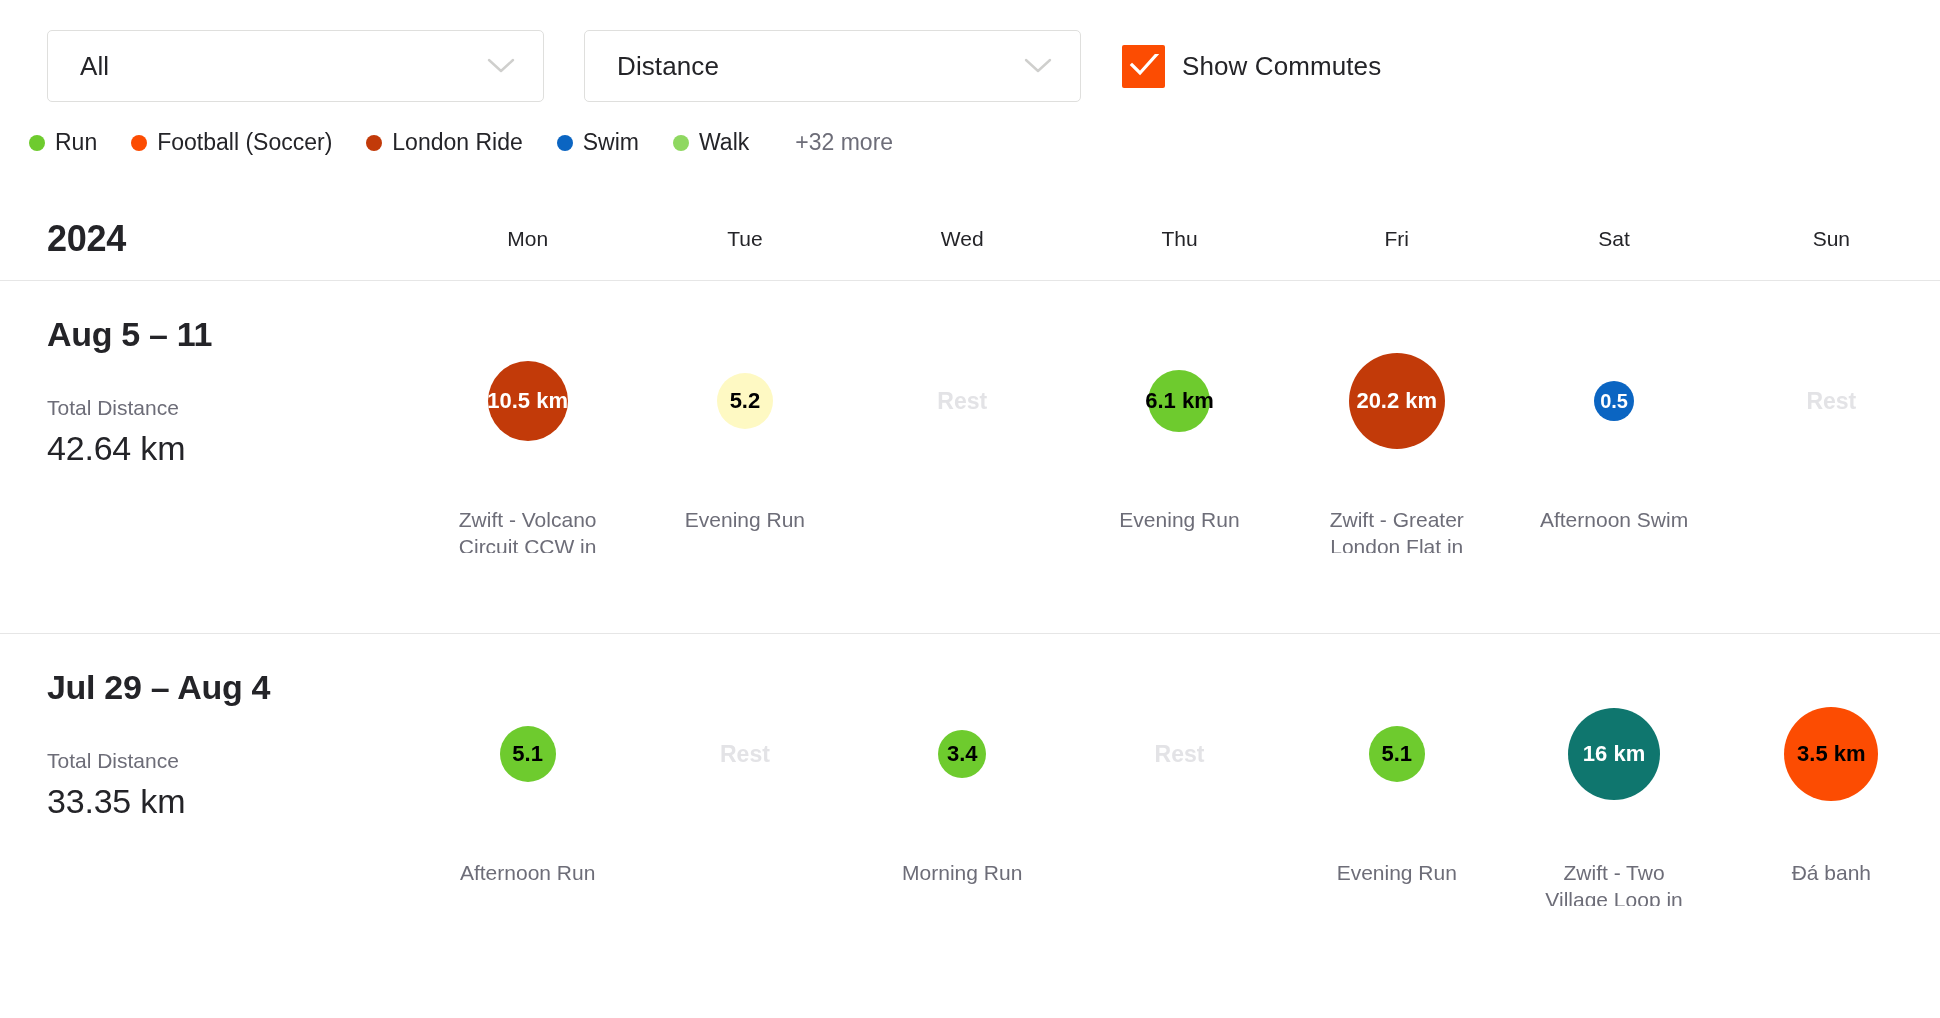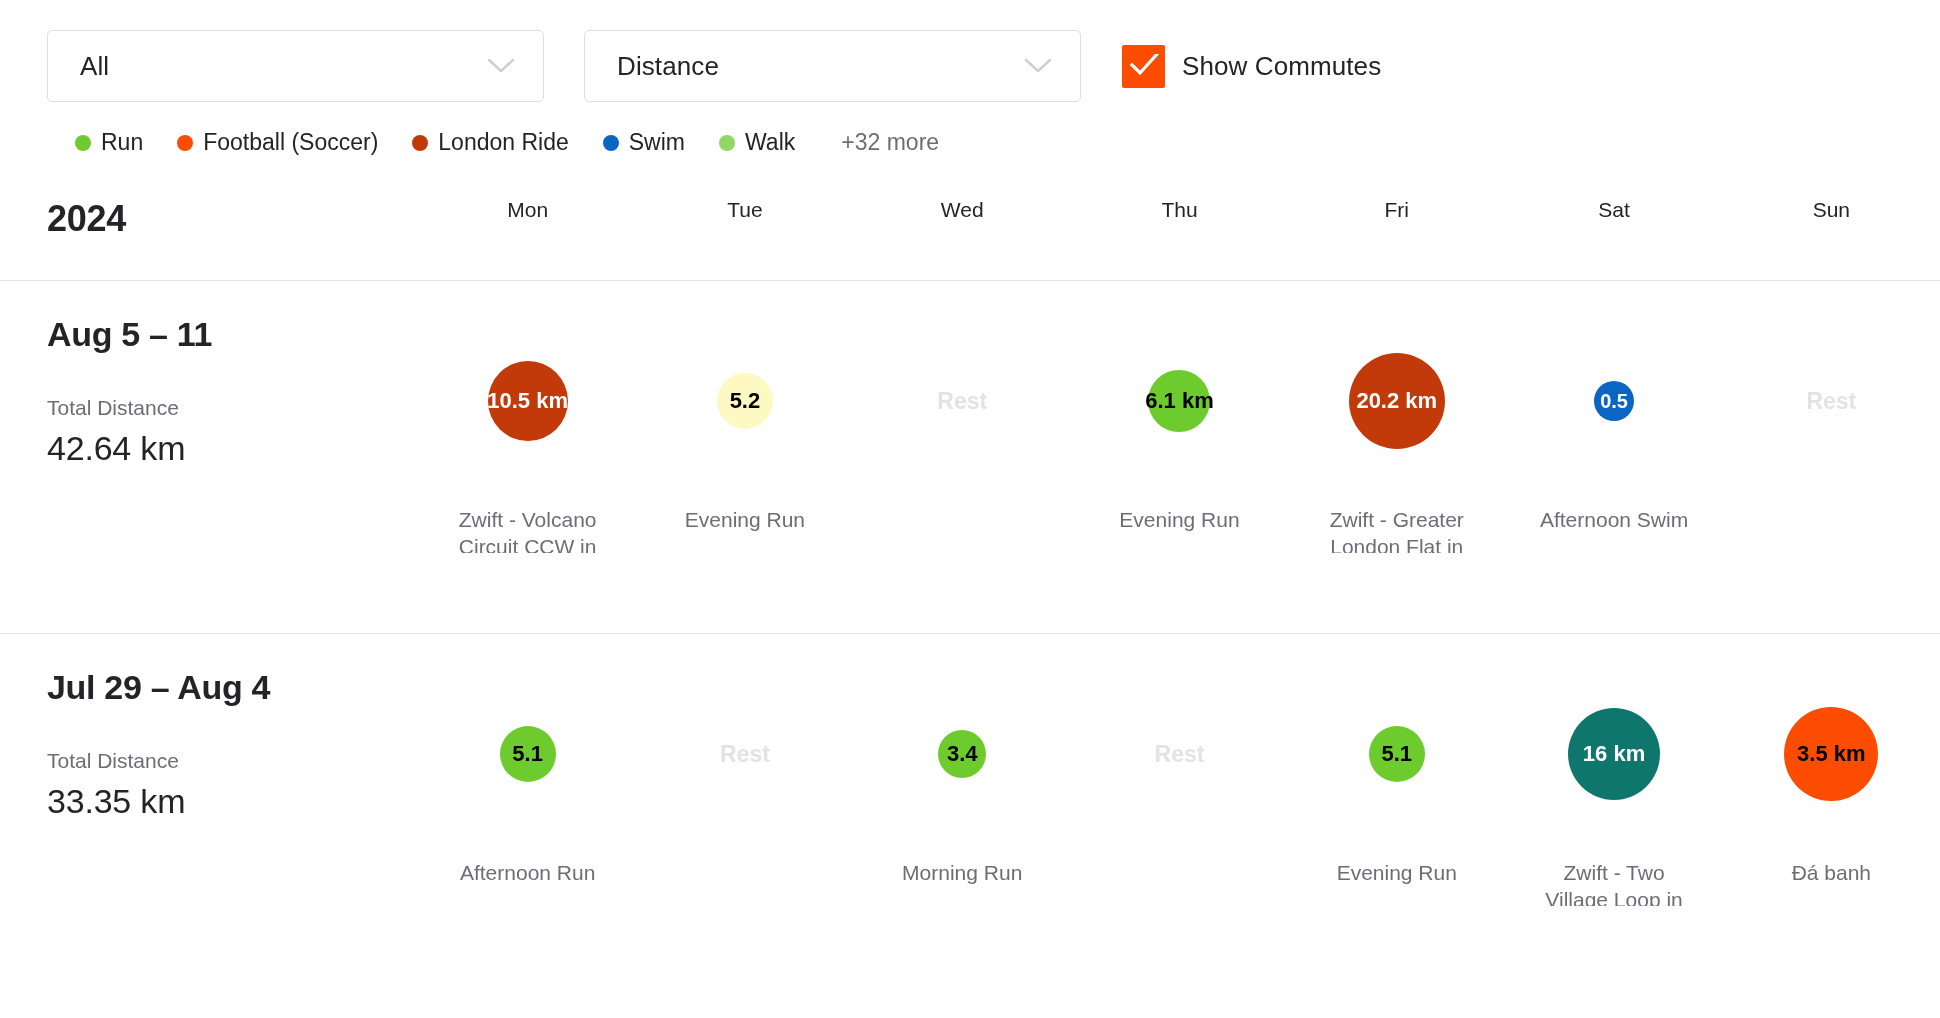--- a/index.html
+++ b/index.html
@@ -70,21 +70,21 @@
   .commutes-label {
     font-size: 26px;
     color: #242428;
     letter-spacing: 0.1px;
   }
 
   
   .legend {
     display: flex;
     align-items: center;
-    padding: 27px 0 0 75px;
+    padding: 27px 0 0 29px;
   }
   .legend-item {
     display: flex;
     align-items: center;
     margin-right: 34px;
     cursor: pointer;
   }
   .legend-dot {
     width: 16px;
     height: 16px;
@@ -125,21 +125,21 @@
   }
   .day-col {
     flex: 1;
     display: flex;
     flex-direction: column;
     align-items: center;
     position: relative;
   }
 
   
-  .header-row { height: 82px; align-items: flex-start; border-top: none;}
+  .header-row { height: 82px; align-items: center; border-top: none;}
   .year {
     font-size: 36px;
     font-weight: bold;
     color: #242428;
     letter-spacing: -0.3px;
   }
   .day-name {
     font-size: 21px;
     color: #242428;
   }

